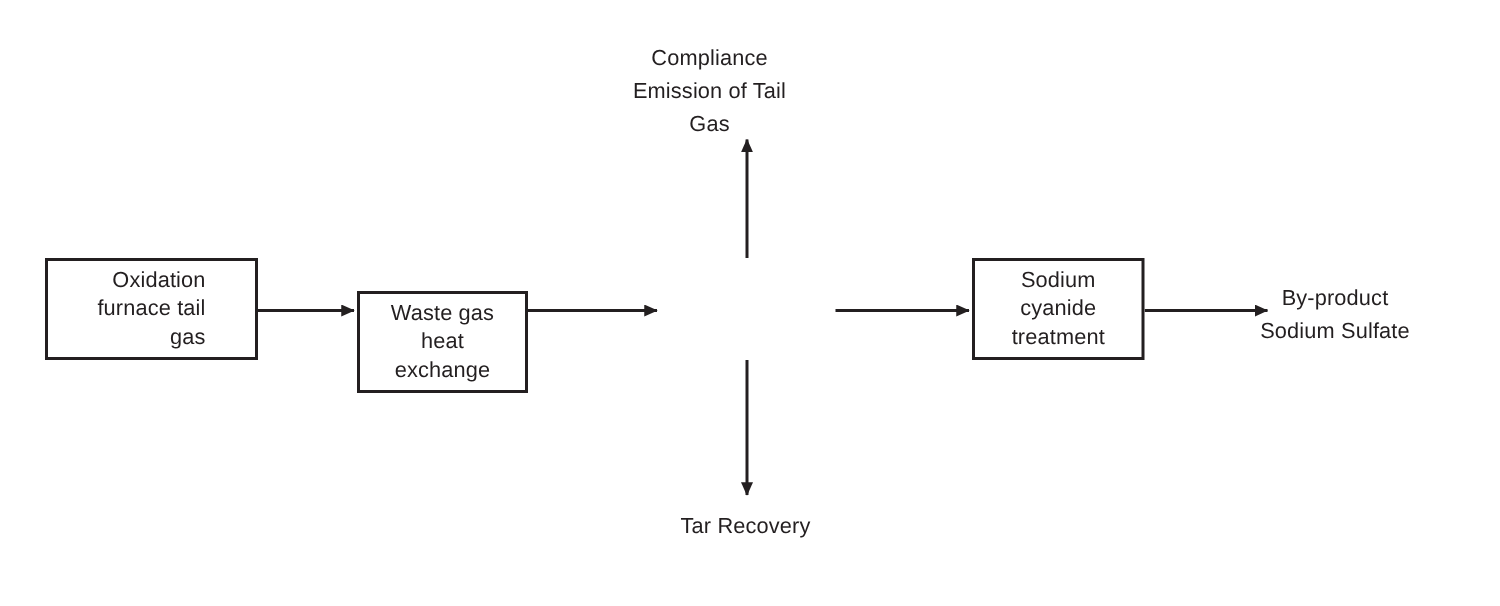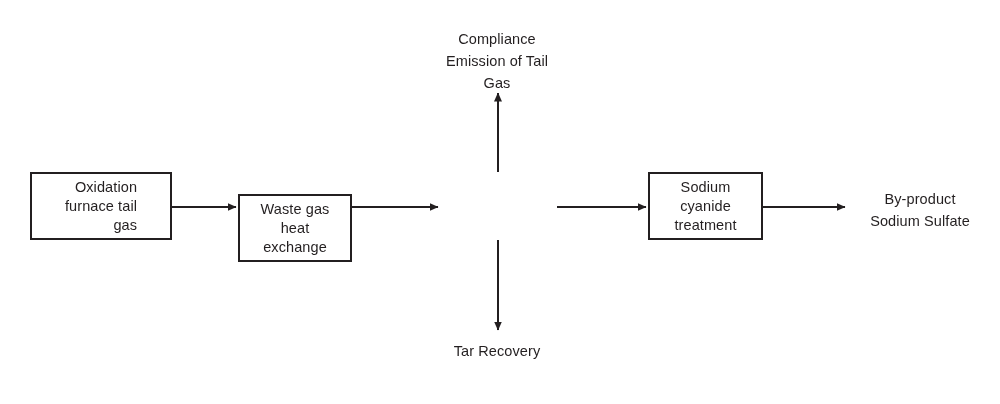--- a/index.html
+++ b/index.html
@@ -56,23 +56,23 @@
     text-align: center;
     white-space: pre-line;
     letter-spacing: 0.1px;
   }
   
   #node-oxidation-furnace-tail-gas { left: 30px;  top: 172px; width: 142px; height: 68px; text-align: right; }
   #node-waste-gas-heat-exchange    { left: 238px; top: 172px; width: 114px; height: 68px; margin-top: 22px; }
   #node-exhaust-gas-absorption     { left: 440px; top: 172px; width: 117px; height: 68px; }
   #node-sodium-cyanide-treatment   { left: 648px; top: 172px; width: 115px; height: 68px; }
   
-  #label-compliance-emission { left: 397px; top: 28px;  width: 200px; }
+  #label-compliance-emission { left: 373px; top: 28px;  width: 200px; }
   #label-tar-recovery        { left: 397px; top: 340px; width: 200px; }
-  #label-by-product          { left: 845px; top: 188px; width: 150px; text-align: center; }
+  #label-by-product          { left: 815px; top: 188px; width: 150px; text-align: center; }
 </style>
 </head>
 <body>
 
 <div id="diagram-root">
 
   <svg class="flow-canvas" viewBox="0 0 1000 404">
     <defs>
       <marker id="arrowhead" markerWidth="9" markerHeight="8" refX="8.5" refY="4" orient="auto" markerUnits="userSpaceOnUse">
         <path d="M0,0 L9,4 L0,8 z" fill="#231f20"></path>

